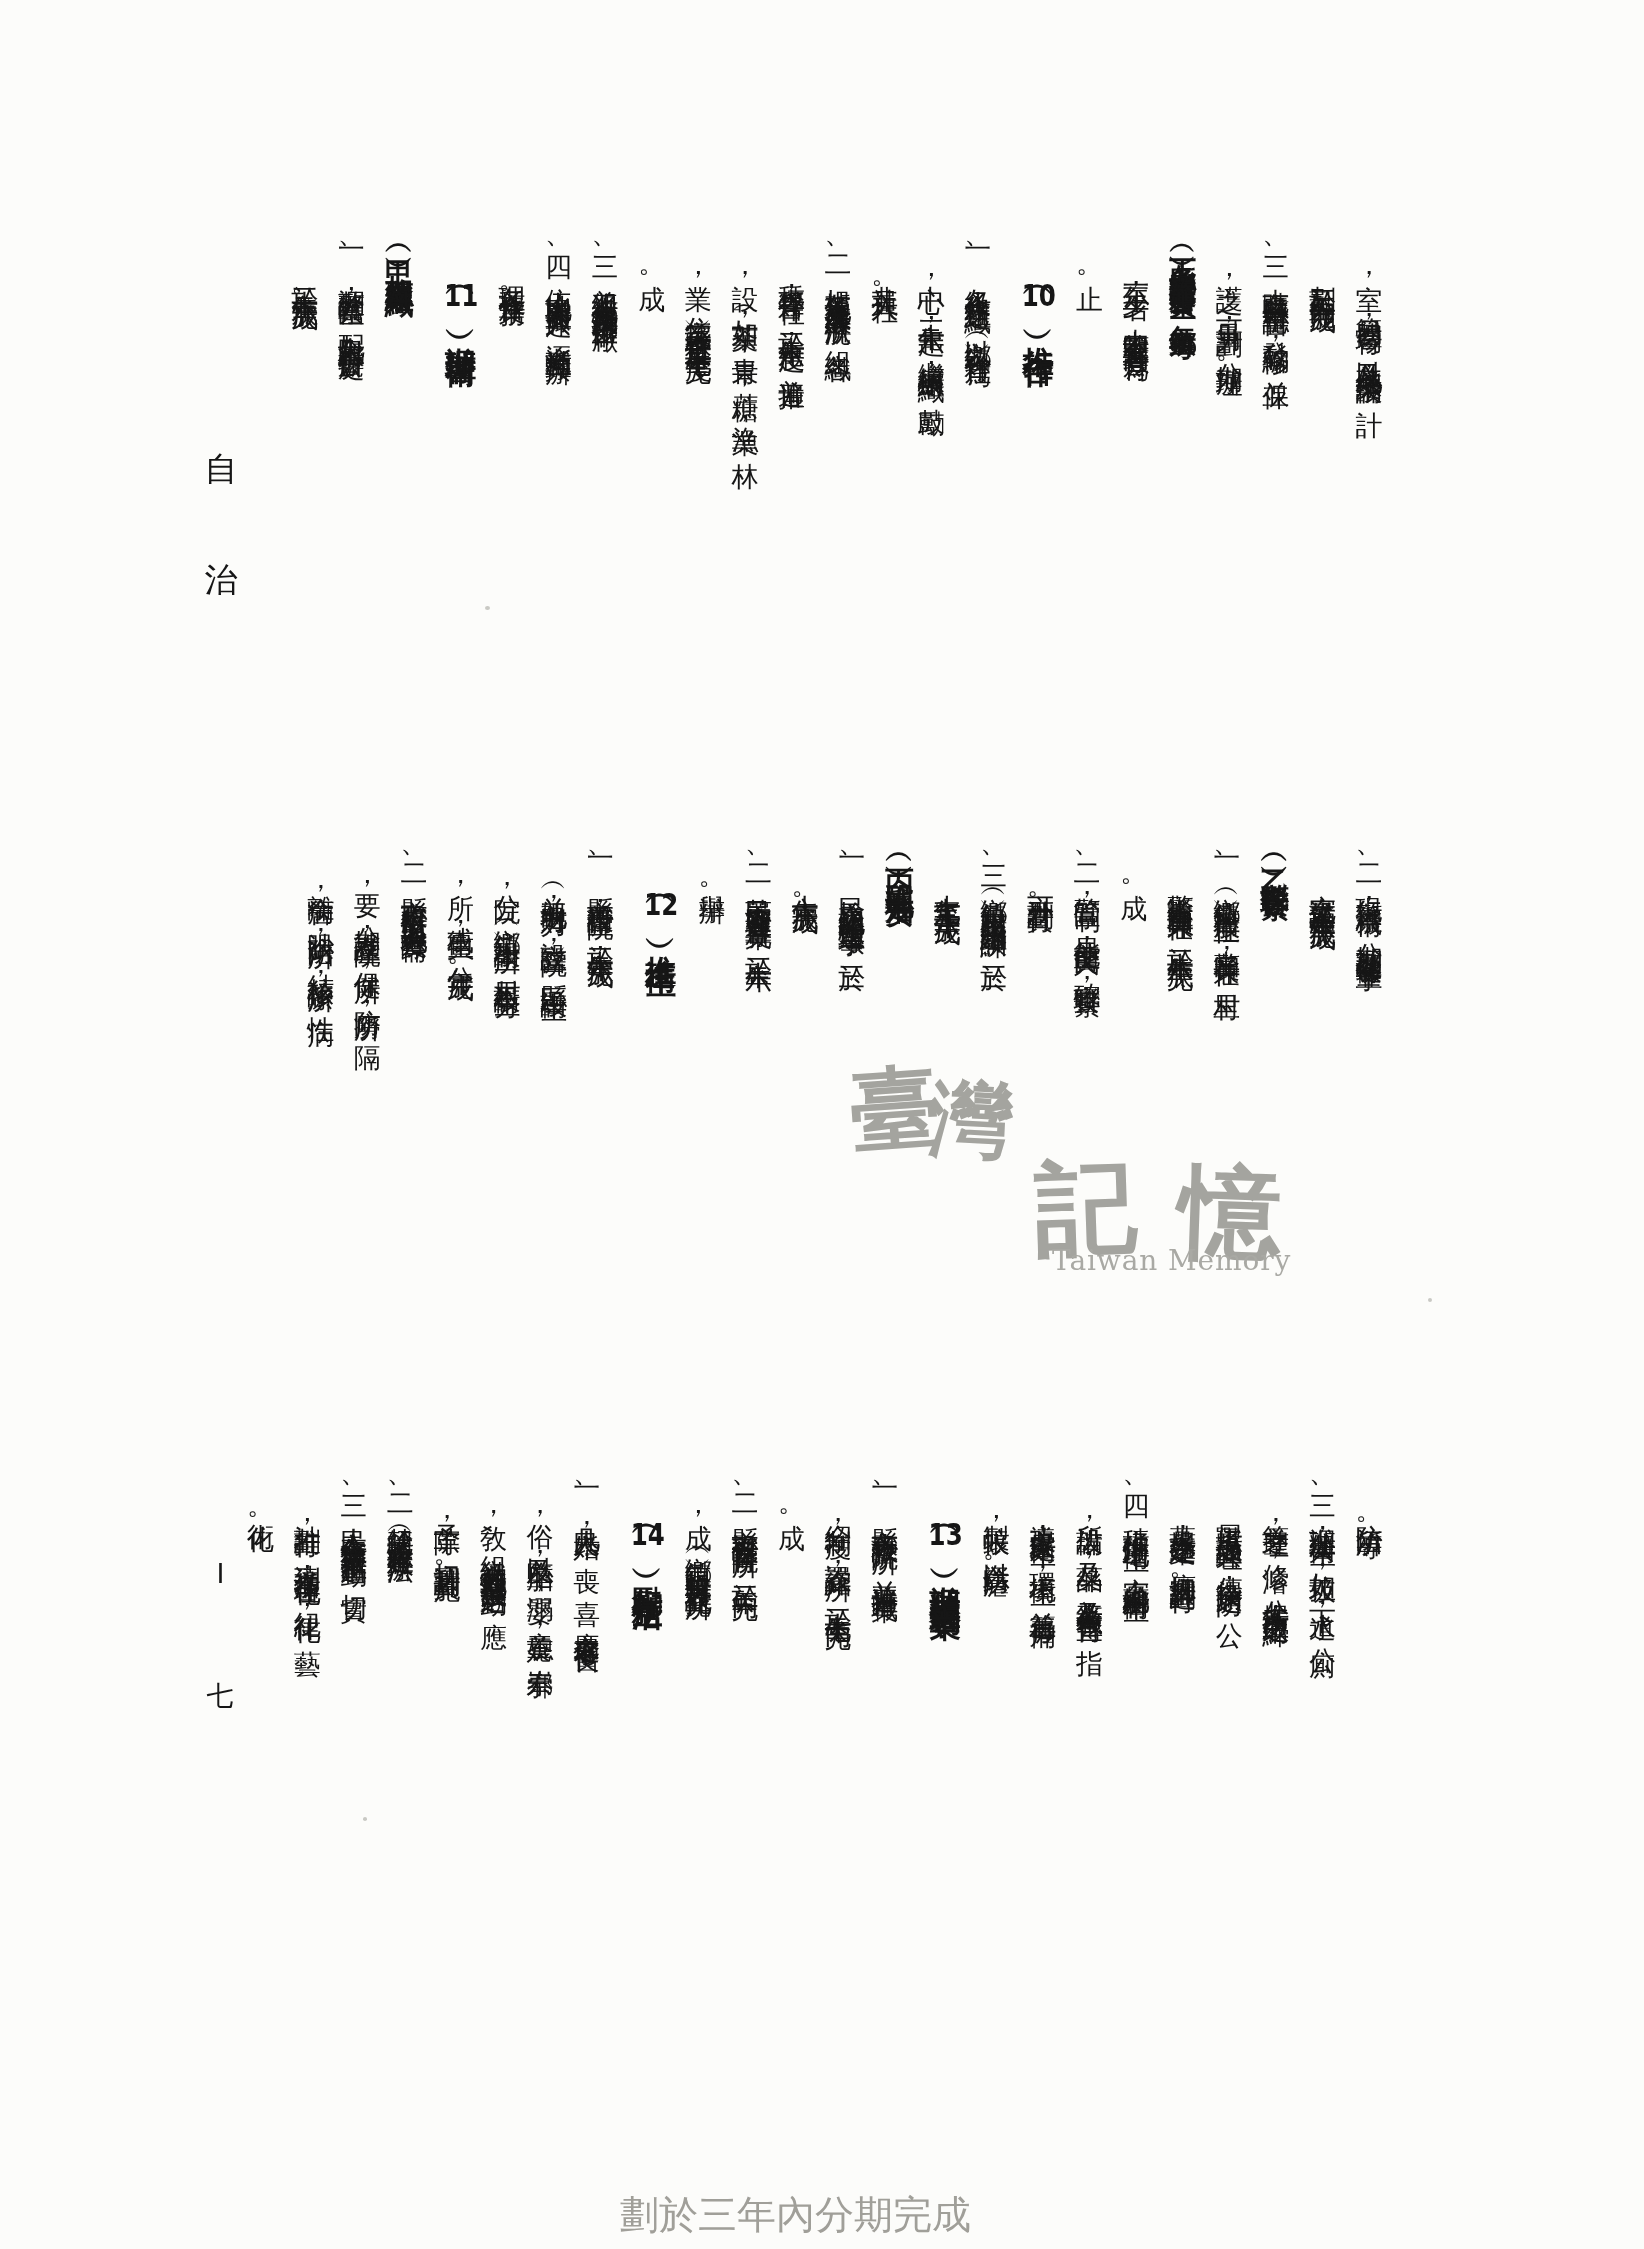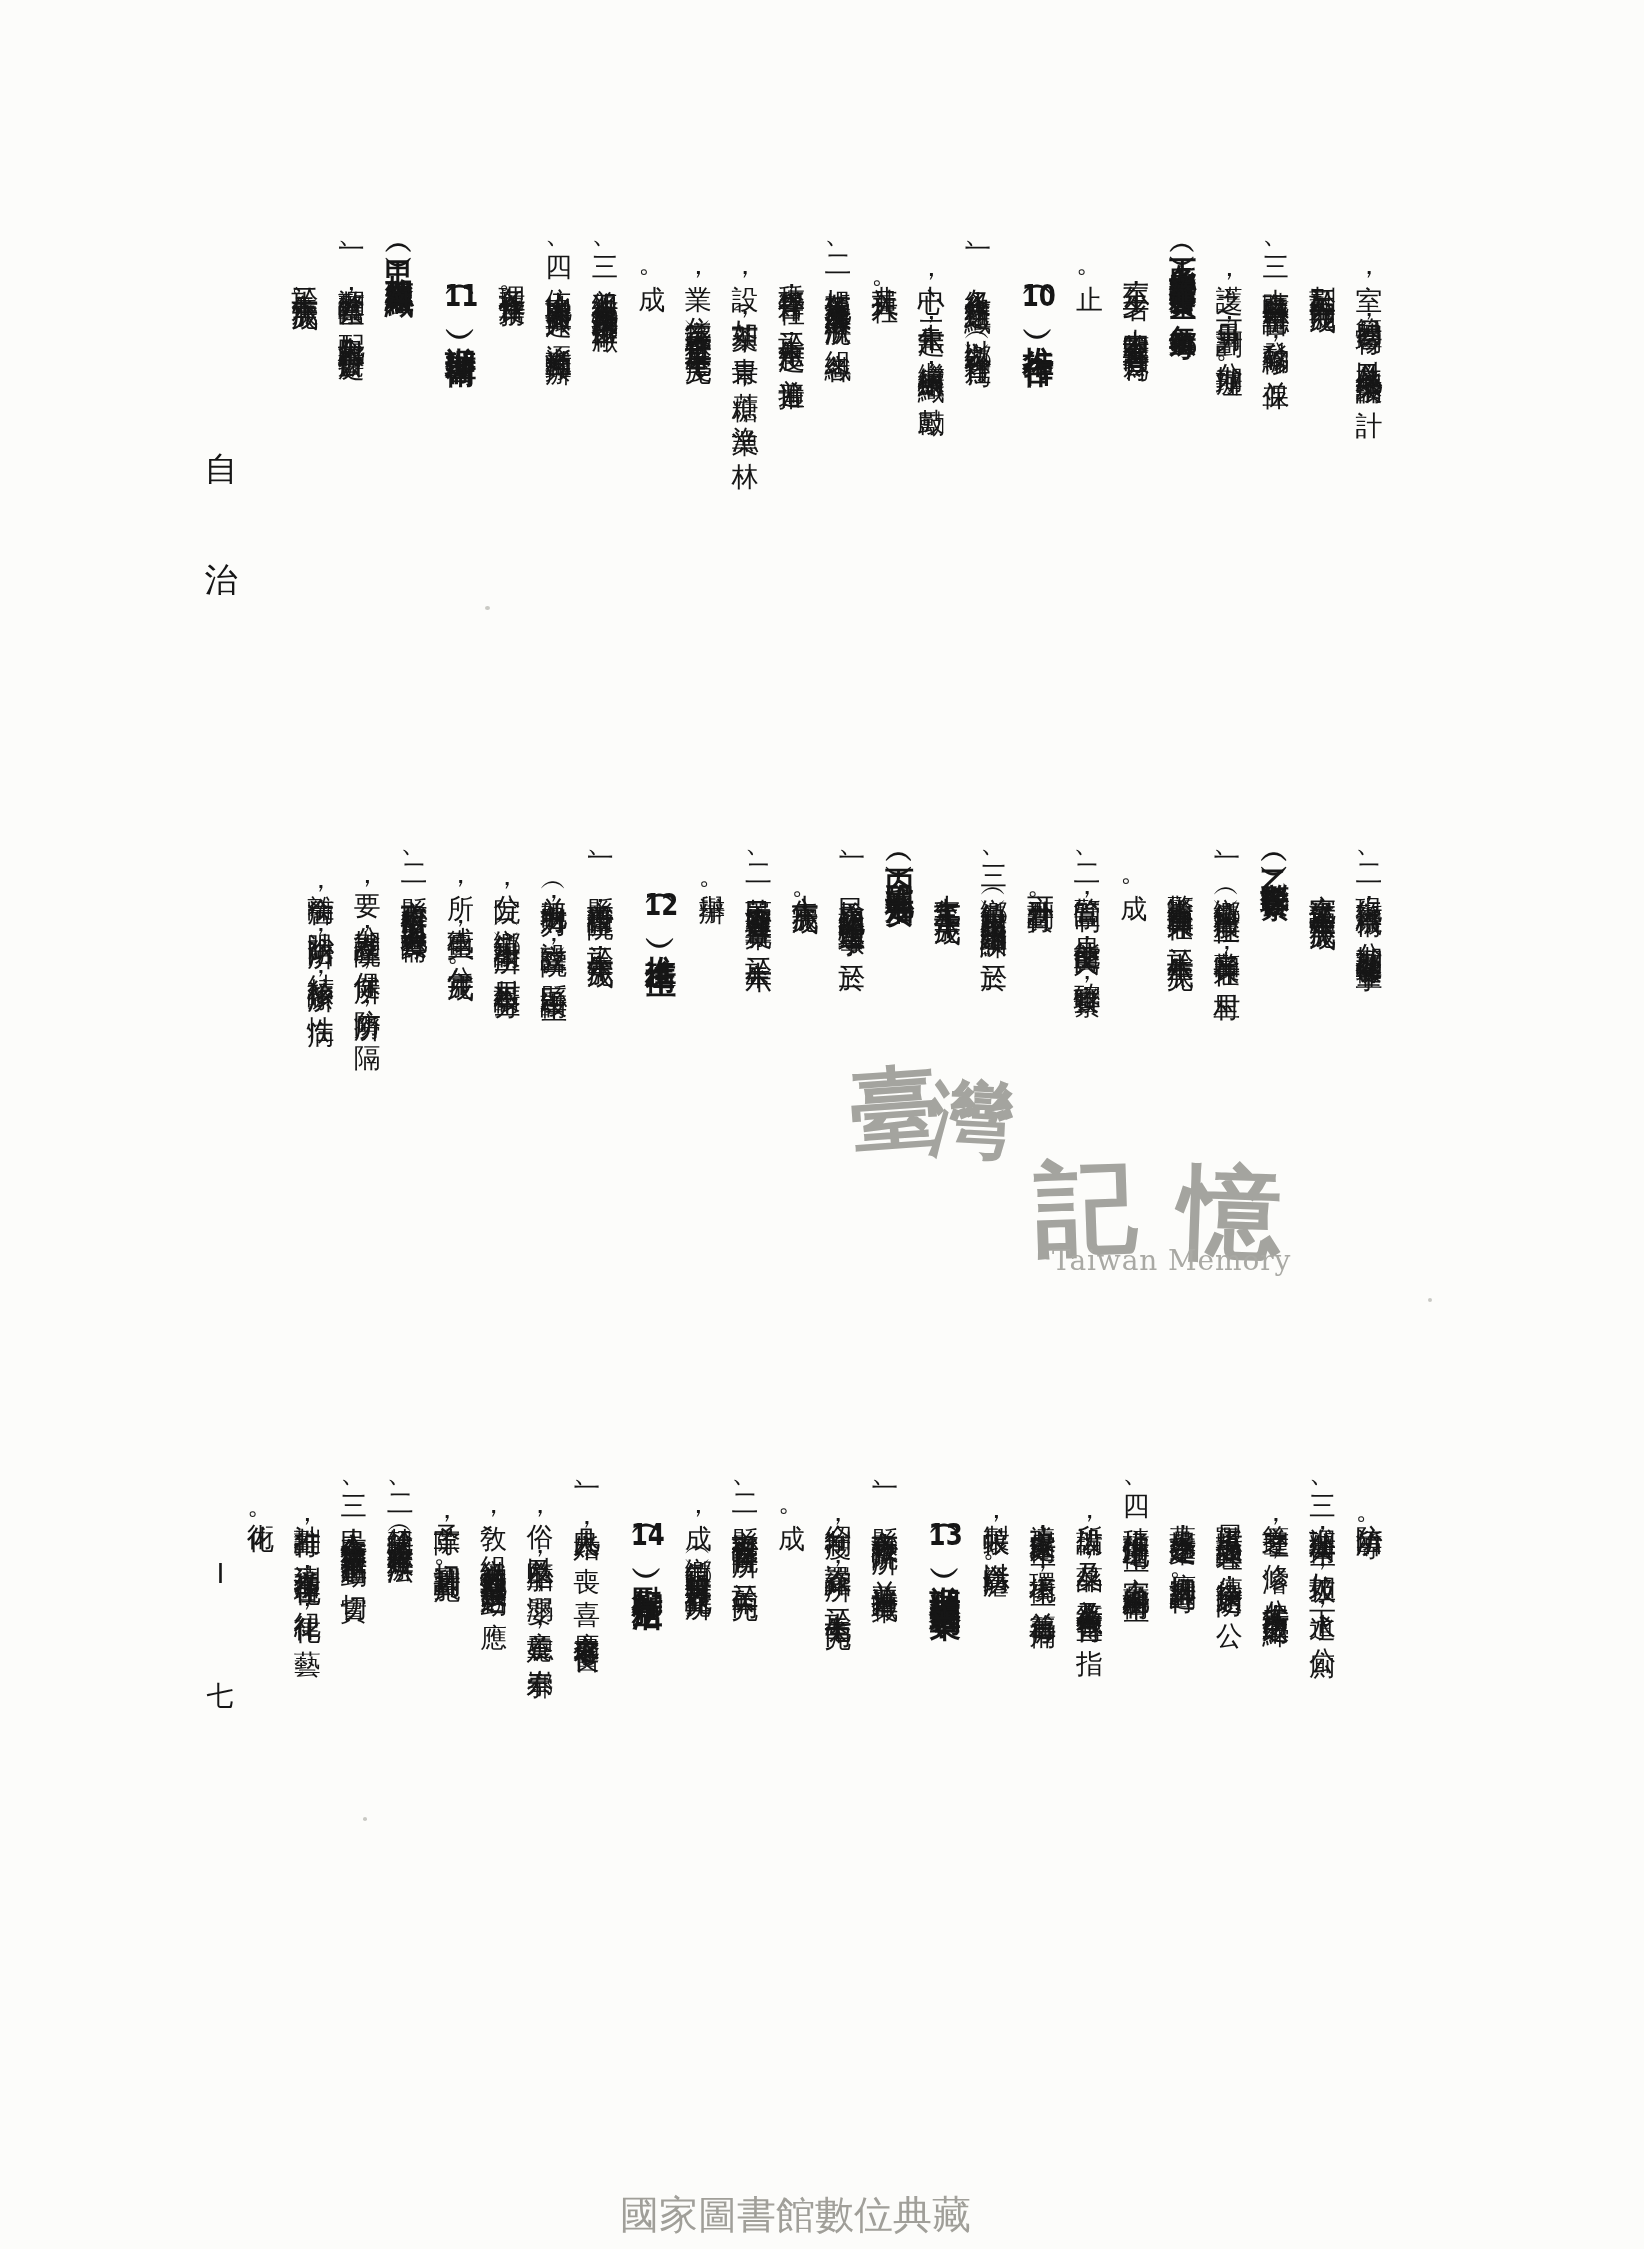--- a/index.html
+++ b/index.html
@@ -151,19 +151,19 @@
       <div class="col item">一、凡人民婚，喪，喜，慶之奢侈不良習</div>
       <div class="col cont">俗，以及墮胎，溺嬰，童養媳，崇奉邪</div>
       <div class="col cont">敎，組織神會並其他浪費金錢之活動，應</div>
       <div class="col cont">予革除，切實計劃實施。</div>
       <div class="col item">二、禁絕賭博（應嚴定有效辦法）</div>
       <div class="col item">三、人民衣食住行育樂依新生活運動，切實</div>
       <div class="col cont">計劃推行，達到生活合理化，紀律化，藝</div>
       <div class="col cont">術化。</div>
     </div>
 
-  <div id="footer-caption">國家圖書館數位典藏</div>
+  <div id="footer-caption">劃於三年內分期完成</div>
 
   <div class="speck" style="left:485px;top:606px;width:5.2px;height:4.3px;"></div>
   <div class="speck" style="left:1428px;top:1298px;width:4.3px;height:4.3px;"></div>
   <div class="speck" style="left:363px;top:1817px;width:4.3px;height:3.5px;"></div>
 </div>
 
 
 </body></html>

